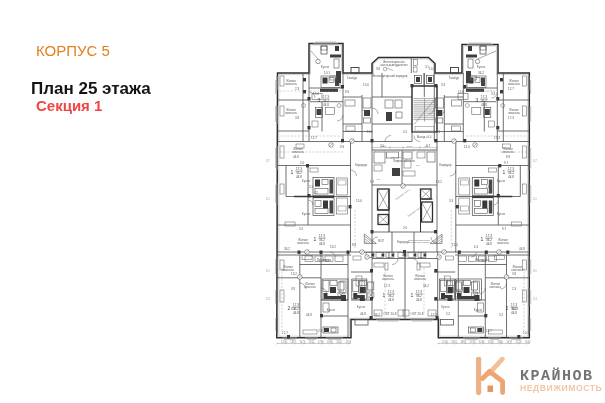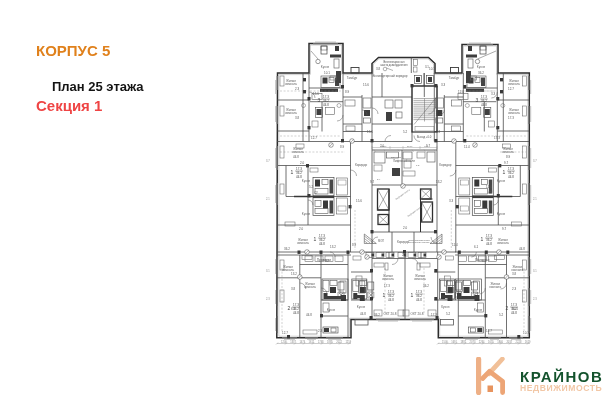--- a/index.html
+++ b/index.html
@@ -1,18 +1,18 @@
 <!DOCTYPE html>
 <html><head><meta charset="utf-8"><style>
 html,body{margin:0;padding:0;}
 body{width:605px;height:403px;background:#fff;font-family:"Liberation Sans",sans-serif;overflow:hidden;position:relative;}
-.h1{position:absolute;left:36px;top:41.5px;color:#e0811c;font-weight:bold;font-size:15px;}
+.h1{position:absolute;left:36px;top:41.5px;color:#e0811c;font-weight:normal;font-size:15px;}
 .h2{position:absolute;left:36px;top:53px;color:#ef4444;font-weight:bold;font-size:15px;margin-top:44px;}
-.h3{position:absolute;left:52px;top:78.5px;color:#141414;font-weight:bold;font-size:13px;}
-.lt1{position:absolute;left:520px;top:368px;color:#14532d;font-weight:bold;font-size:15px;letter-spacing:1.5px;}
+.h3{position:absolute;left:31px;top:78.5px;color:#141414;font-weight:bold;font-size:17px;}
+.lt1{position:absolute;left:520px;top:368px;color:#737373;font-weight:bold;font-size:15px;letter-spacing:1.5px;font-family:Liberation Mono, monospace;}
 .lt2{position:absolute;left:520px;top:382.8px;color:#f2c7a6;font-weight:bold;font-size:8.6px;letter-spacing:0.55px;text-align:center;}
 </style></head><body>
 
 <div class="h1">КОРПУС 5</div>
 
 <div class="h2">Секция 1</div>
 
 <div class="h3">План 25 этажа</div>
 <svg width="605" height="403" viewBox="0 0 605 403" style="position:absolute;left:0;top:0;">
 

